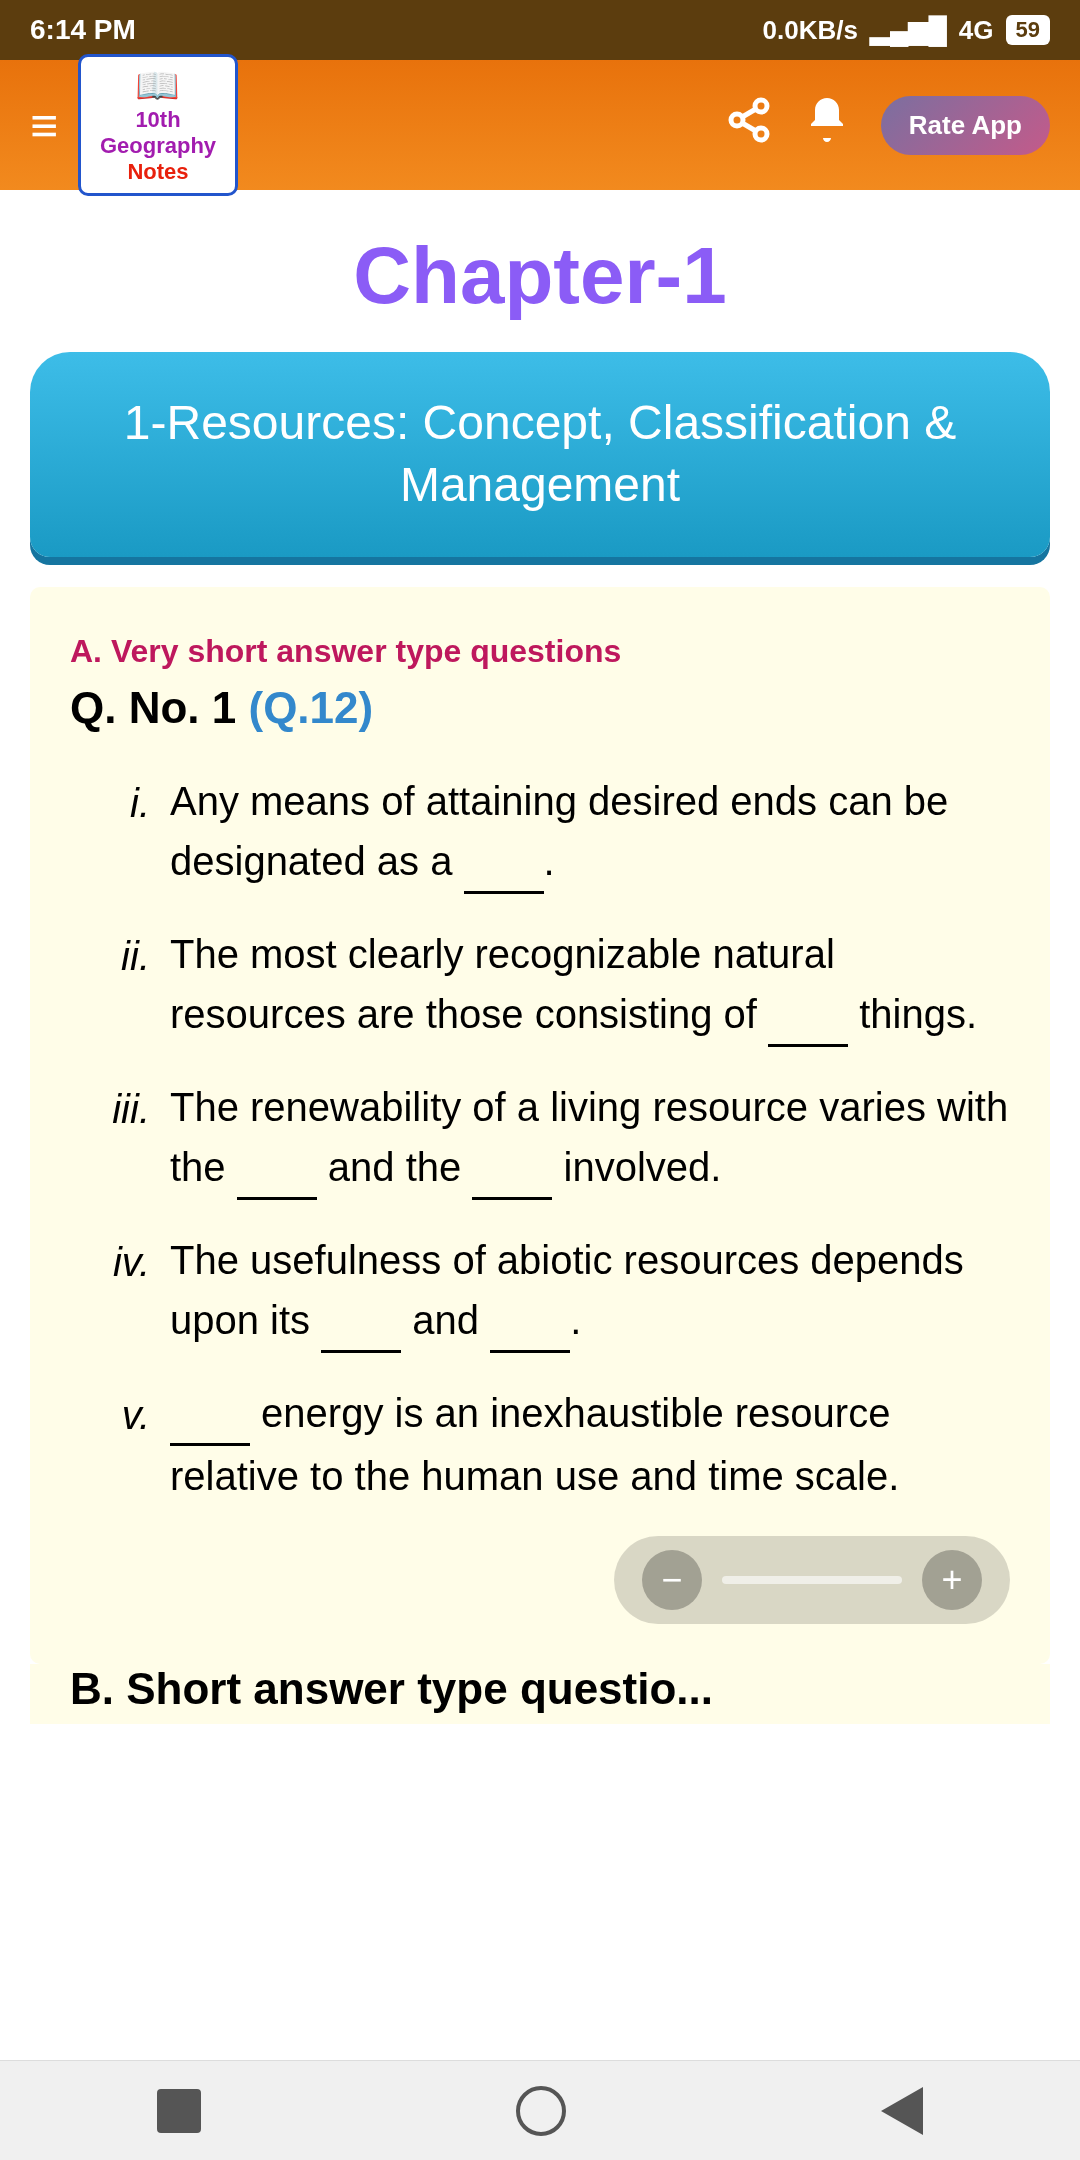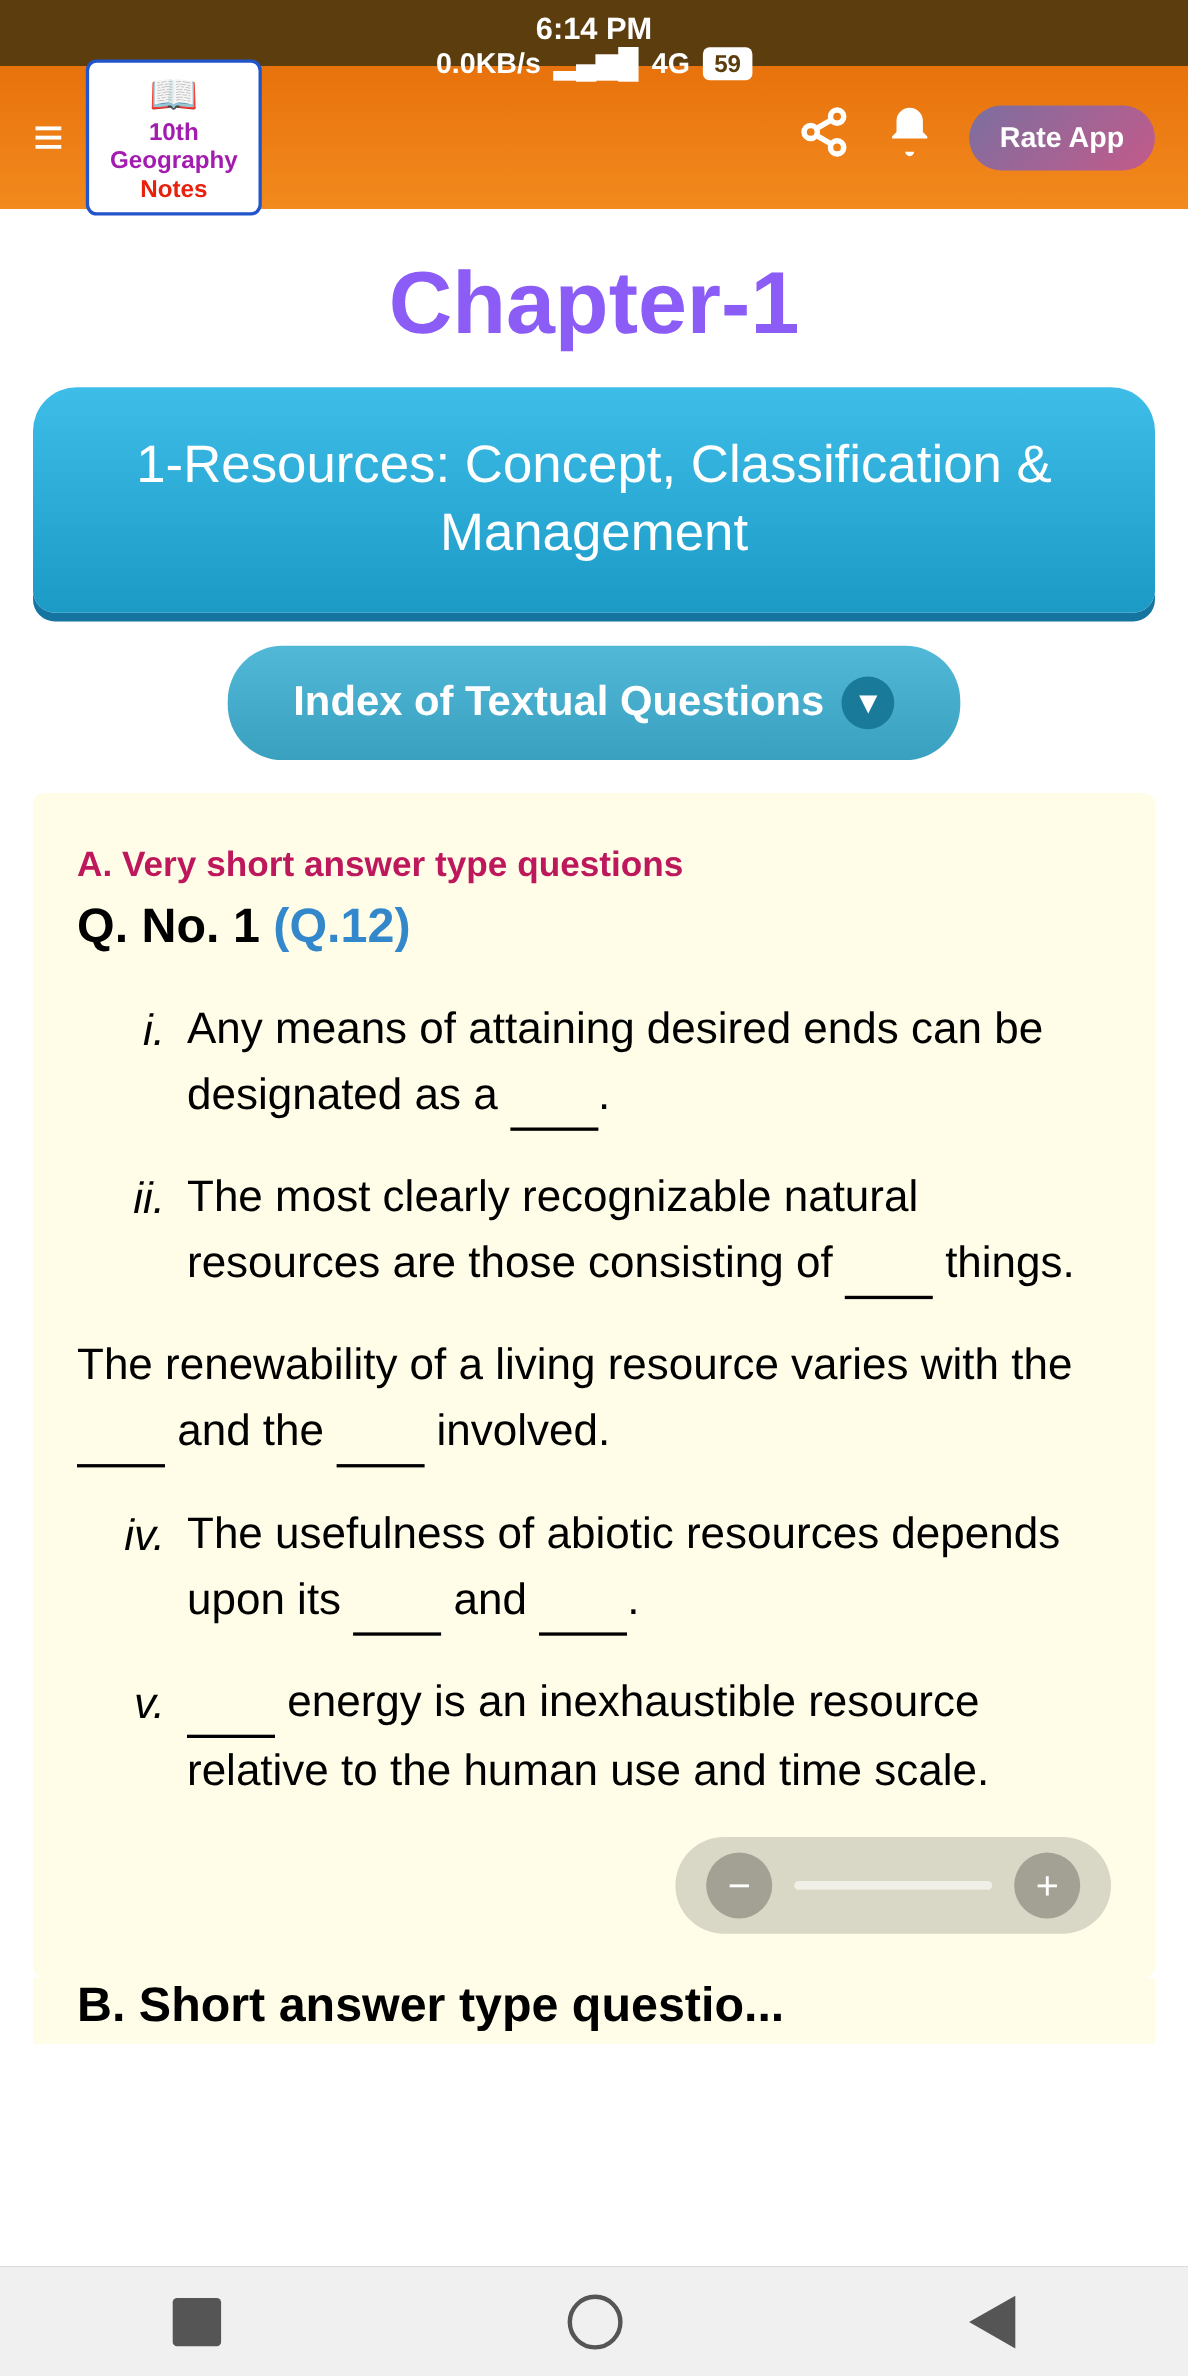--- a/index.html
+++ b/index.html
@@ -17,21 +17,20 @@
     .status-bar {
       background: #5c3d0e;
       color: #fff;
       display: flex;
       justify-content: space-between;
       align-items: center;
       padding: 10px 30px;
       height: 60px;
       font-size: 28px;
       font-weight: 600;
-      flex-direction: column;
     }
     .status-right {
       display: flex;
       align-items: center;
       gap: 12px;
       font-size: 26px;
     }
     .battery-icon {
       background: #fff;
       color: #5c3d0e;
@@ -350,44 +349,39 @@
 </div>
 
 <div class="main-content">
 
   <h1 class="chapter-title">Chapter-1</h1>
 
   <div class="chapter-subtitle-box">
     <div class="chapter-subtitle-text">1-Resources: Concept, Classification &amp; Management</div>
   </div>
 
-  <div class="index-btn-wrapper">
-    <button class="index-btn">
-      <span>Index of Textual Questions</span>
-      <span class="index-btn-arrow">▼</span>
-    </button>
-  </div>
 
   <div class="questions-section">
     <div class="section-heading">A. Very short answer type questions</div>
     <div class="q-number">
       <span>Q. No. 1</span>
       <span class="q-number-ref">(Q.12)</span>
     </div>
 
     <ul class="questions-list">
       <li class="question-item">
         <span class="q-num-label">i.</span>
         <span class="q-text">Any means of attaining desired ends can be designated as a <span class="blank">&nbsp;&nbsp;&nbsp;&nbsp;&nbsp;&nbsp;</span>.</span>
       </li>
       <li class="question-item">
         <span class="q-num-label">ii.</span>
         <span class="q-text">The most clearly recognizable natural resources are those consisting of <span class="blank">&nbsp;&nbsp;&nbsp;&nbsp;&nbsp;&nbsp;</span> things.</span>
       </li>
       <li class="question-item">
+        <span class="q-num-label">iii.</span>
         <span class="q-text">The renewability of a living resource varies with the <span class="blank">&nbsp;&nbsp;&nbsp;&nbsp;&nbsp;&nbsp;</span> and the <span class="blank">&nbsp;&nbsp;&nbsp;&nbsp;&nbsp;&nbsp;</span> involved.</span>
       </li>
       <li class="question-item">
         <span class="q-num-label">iv.</span>
         <span class="q-text">The usefulness of abiotic resources depends upon its <span class="blank">&nbsp;&nbsp;&nbsp;&nbsp;&nbsp;&nbsp;</span> and <span class="blank">&nbsp;&nbsp;&nbsp;&nbsp;&nbsp;&nbsp;</span>.</span>
       </li>
       <li class="question-item">
         <span class="q-num-label">v.</span>
         <span class="q-text"><span class="blank">&nbsp;&nbsp;&nbsp;&nbsp;&nbsp;&nbsp;</span> energy is an inexhaustible resource relative to the human use and time scale.</span>
       </li>

